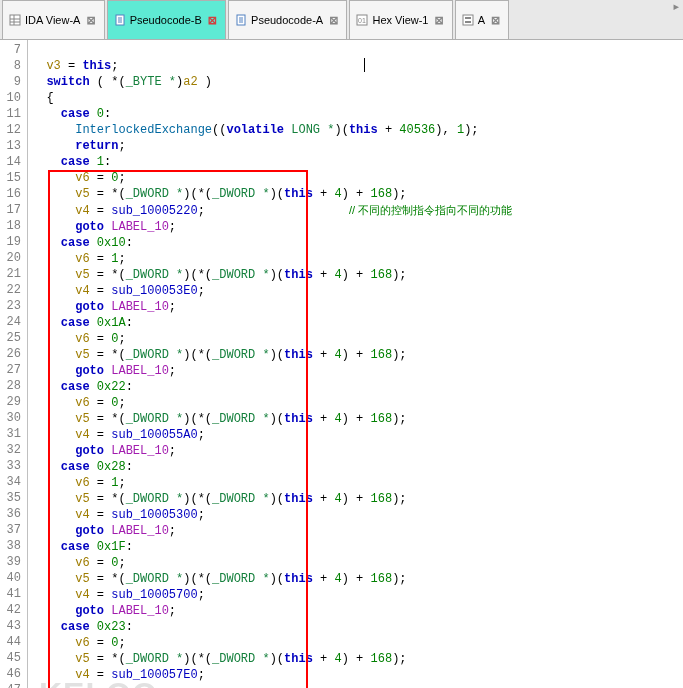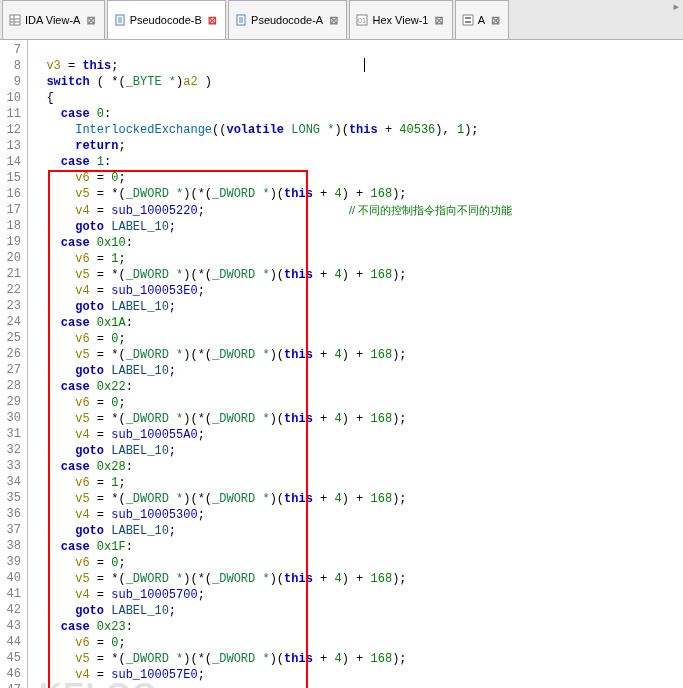--- a/index.html
+++ b/index.html
@@ -24,21 +24,21 @@
     display: flex;
     align-items: center;
     padding: 0 6px;
     border: 1px solid #b0b0b0;
     border-bottom: none;
     margin-right: 2px;
     background: #f5f5f5;
     gap: 4px;
     white-space: nowrap;
   }
-  .tab.active { background: #ffffff; }
+  .tab.active { background: #5eead4; }
   .tab-icon { width: 12px; height: 12px; display: inline-flex; align-items: center; justify-content: center; }
   .tab-close { color: #888; font-weight: bold; cursor: pointer; padding: 0 2px; }
   .tab-close.red { color: #d04040; }
   .tab-scroll { color: #888; padding: 0 4px; cursor: pointer; }
   .code-area {
     display: flex;
     background: #ffffff;
     height: calc(100% - 22px);
     position: relative;
   }
@@ -61,21 +61,21 @@
     font-size: 12px;
     position: relative;
   }
   .line { white-space: pre; }
   .kw { color: #0000C0; font-weight: bold; }
   .cast { color: #15803d; }
   .func { color: #0369a1; }
   .fn { color: #0000C0; }
   .num { color: #008000; }
   .var { color: #9E7C00; }
-  .label { color: #0c4a6e; }
+  .label { color: #a21caf; }
   .comment { color: #008000; font-family: "Microsoft YaHei", sans-serif; font-size: 11px; }
   .highlight-box {
     position: absolute;
     border: 2px solid #ff0000;
     left: 20px;
     top: 130px;
     width: 260px;
     height: 534px;
     pointer-events: none;
   }

